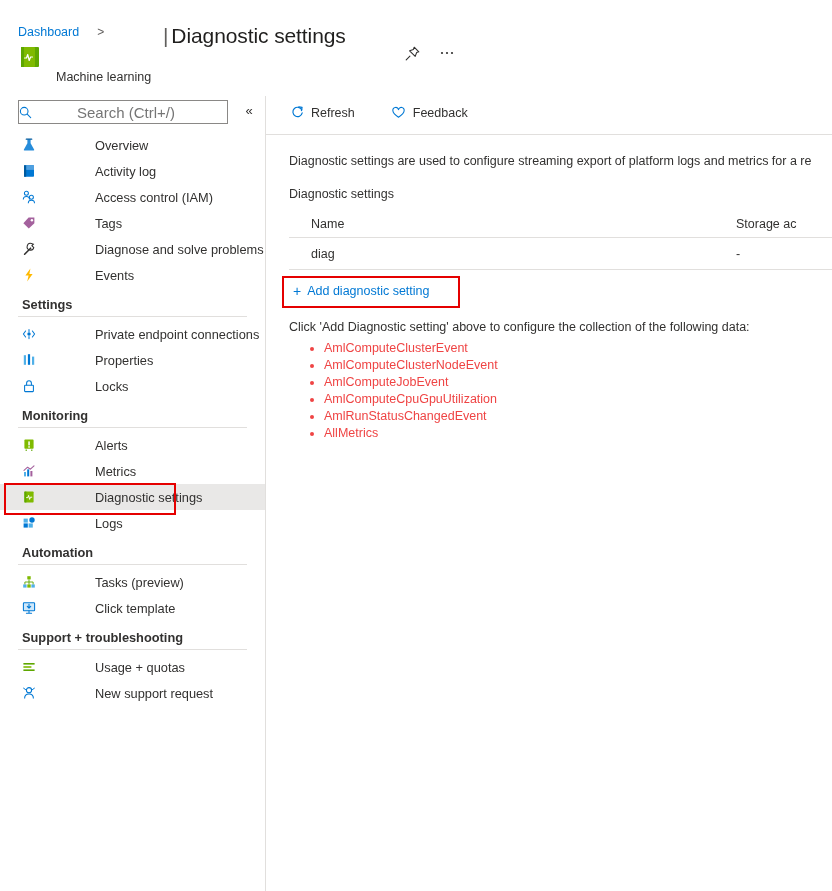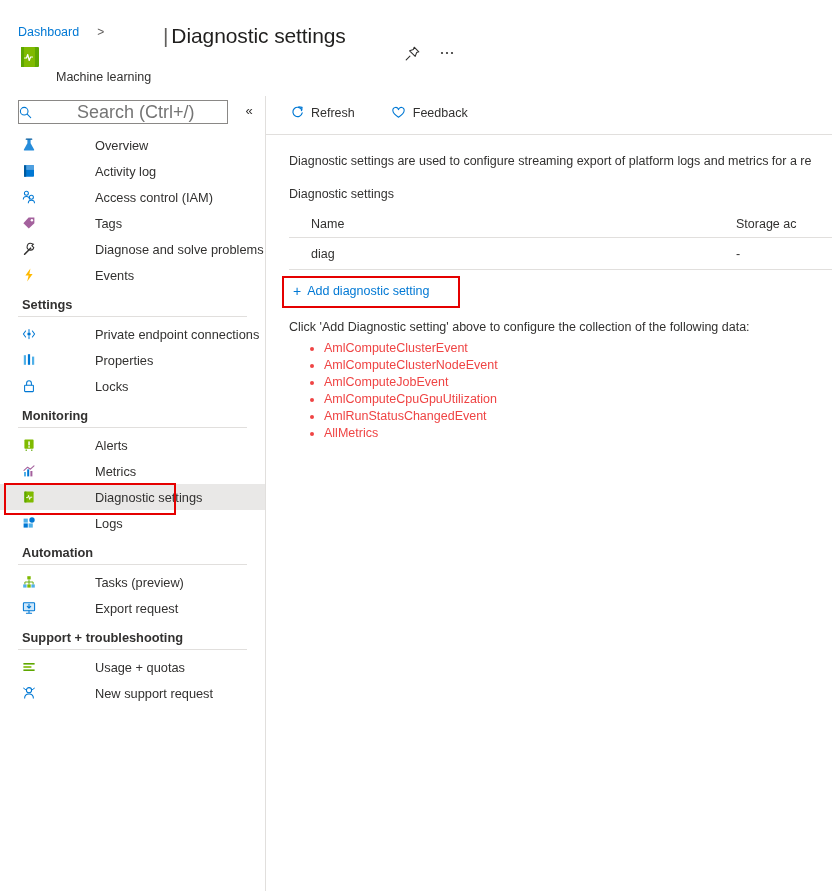--- a/index.html
+++ b/index.html
@@ -49,21 +49,21 @@
 
   
   .search-wrap {
     position: absolute; left: 18px; top: 100px;
     width: 210px; height: 24px;
     border: 1px solid #8a8886; background: #fff;
     display: flex; align-items: center;
   }
   .search-ico { width: 22px; display: flex; justify-content: center; align-items: center; }
   .search-input {
-    border: 0; outline: 0; font-size: 18px; color: #605e5c;
+    border: 0; outline: 0; font-size: 15px; color: #605e5c;
     font-family: "Liberation Sans", sans-serif;
     background: transparent; width: 180px; padding: 0; margin-left: 45px;
   }
   .collapse-btn {
     position: absolute; left: 240px; top: 101px;
     width: 18px; height: 20px; cursor: pointer;
     color: #323130; font-size: 13px; text-align: center; line-height: 20px;
   }
 
   
@@ -354,21 +354,21 @@
     </div>
 
     <div class="nav-item">
       <span class="ico">
         <svg width="16" height="16" viewBox="0 0 16 16">
           <rect x="2.4" y="2.8" width="11.2" height="8" rx="0.7" stroke="#0078d4" stroke-width="1.05" fill="#cfe8fa"></rect>
           <path d="M8 4.2 L8 8 M6.3 6.4 L8 8.2 L9.7 6.4" stroke="#0078d4" stroke-width="1.1" fill="none" stroke-linecap="round" stroke-linejoin="round"></path>
           <path d="M5.4 13.2 L10.6 13.2 M8 10.8 L8 13.2" stroke="#0078d4" stroke-width="1.05" stroke-linecap="round"></path>
         </svg>
       </span>
-      <span>Export request</span>
+      <span>Click template</span>
     </div>
 
     <div class="nav-group">Support + troubleshooting</div>
     <div class="nav-rule"></div>
 
     <div class="nav-item">
       <span class="ico">
         <svg width="16" height="16" viewBox="0 0 16 16">
           <rect x="2.4" y="4" width="11.2" height="1.6" fill="#5ea700"></rect>
           <rect x="2.4" y="7.2" width="8" height="1.6" fill="#7fba00"></rect>

